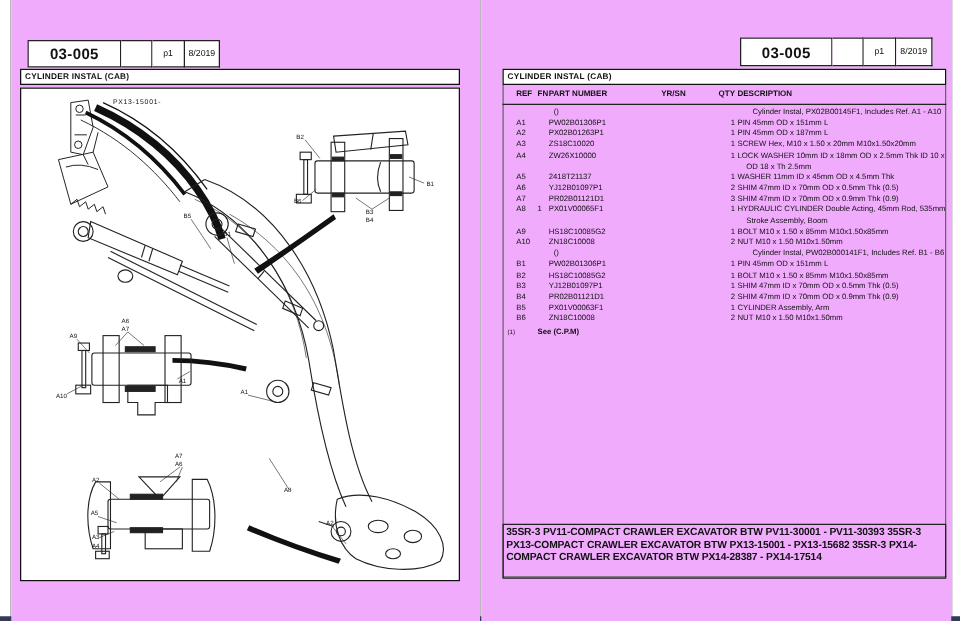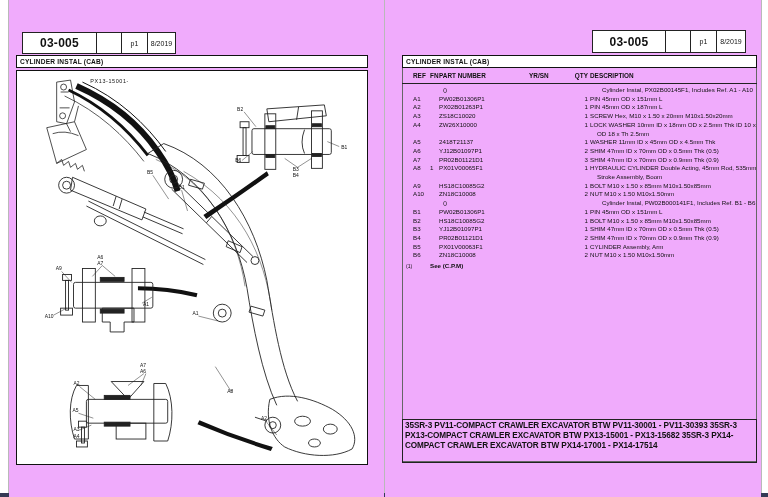--- a/index.html
+++ b/index.html
@@ -437,15 +437,15 @@
             </div>
           </div>
         </div>
       <div id="footnote-row">
         <div id="footnote-marker">(1)</div>
         <div id="footnote-text">See (C.P.M)</div>
         <div></div>
       </div>
     </div>
 
-    <div id="applicability-box">35SR-3 PV11-COMPACT CRAWLER EXCAVATOR BTW PV11-30001 - PV11-30393  35SR-3 PX13-COMPACT CRAWLER EXCAVATOR BTW PX13-15001 - PX13-15682  35SR-3 PX14-COMPACT CRAWLER EXCAVATOR BTW PX14-17001 - PX14-17514</div>
+    <div id="applicability-box">35SR-3 PV11-COMPACT CRAWLER EXCAVATOR BTW PV11-30001 - PV11-30393  35SR-3 PX13-COMPACT CRAWLER EXCAVATOR BTW PX13-15001 - PX13-15682  35SR-3 PX14-COMPACT CRAWLER EXCAVATOR BTW PX14-28387 - PX14-17514</div>
   </div>
 </div>
 
 </body></html>

